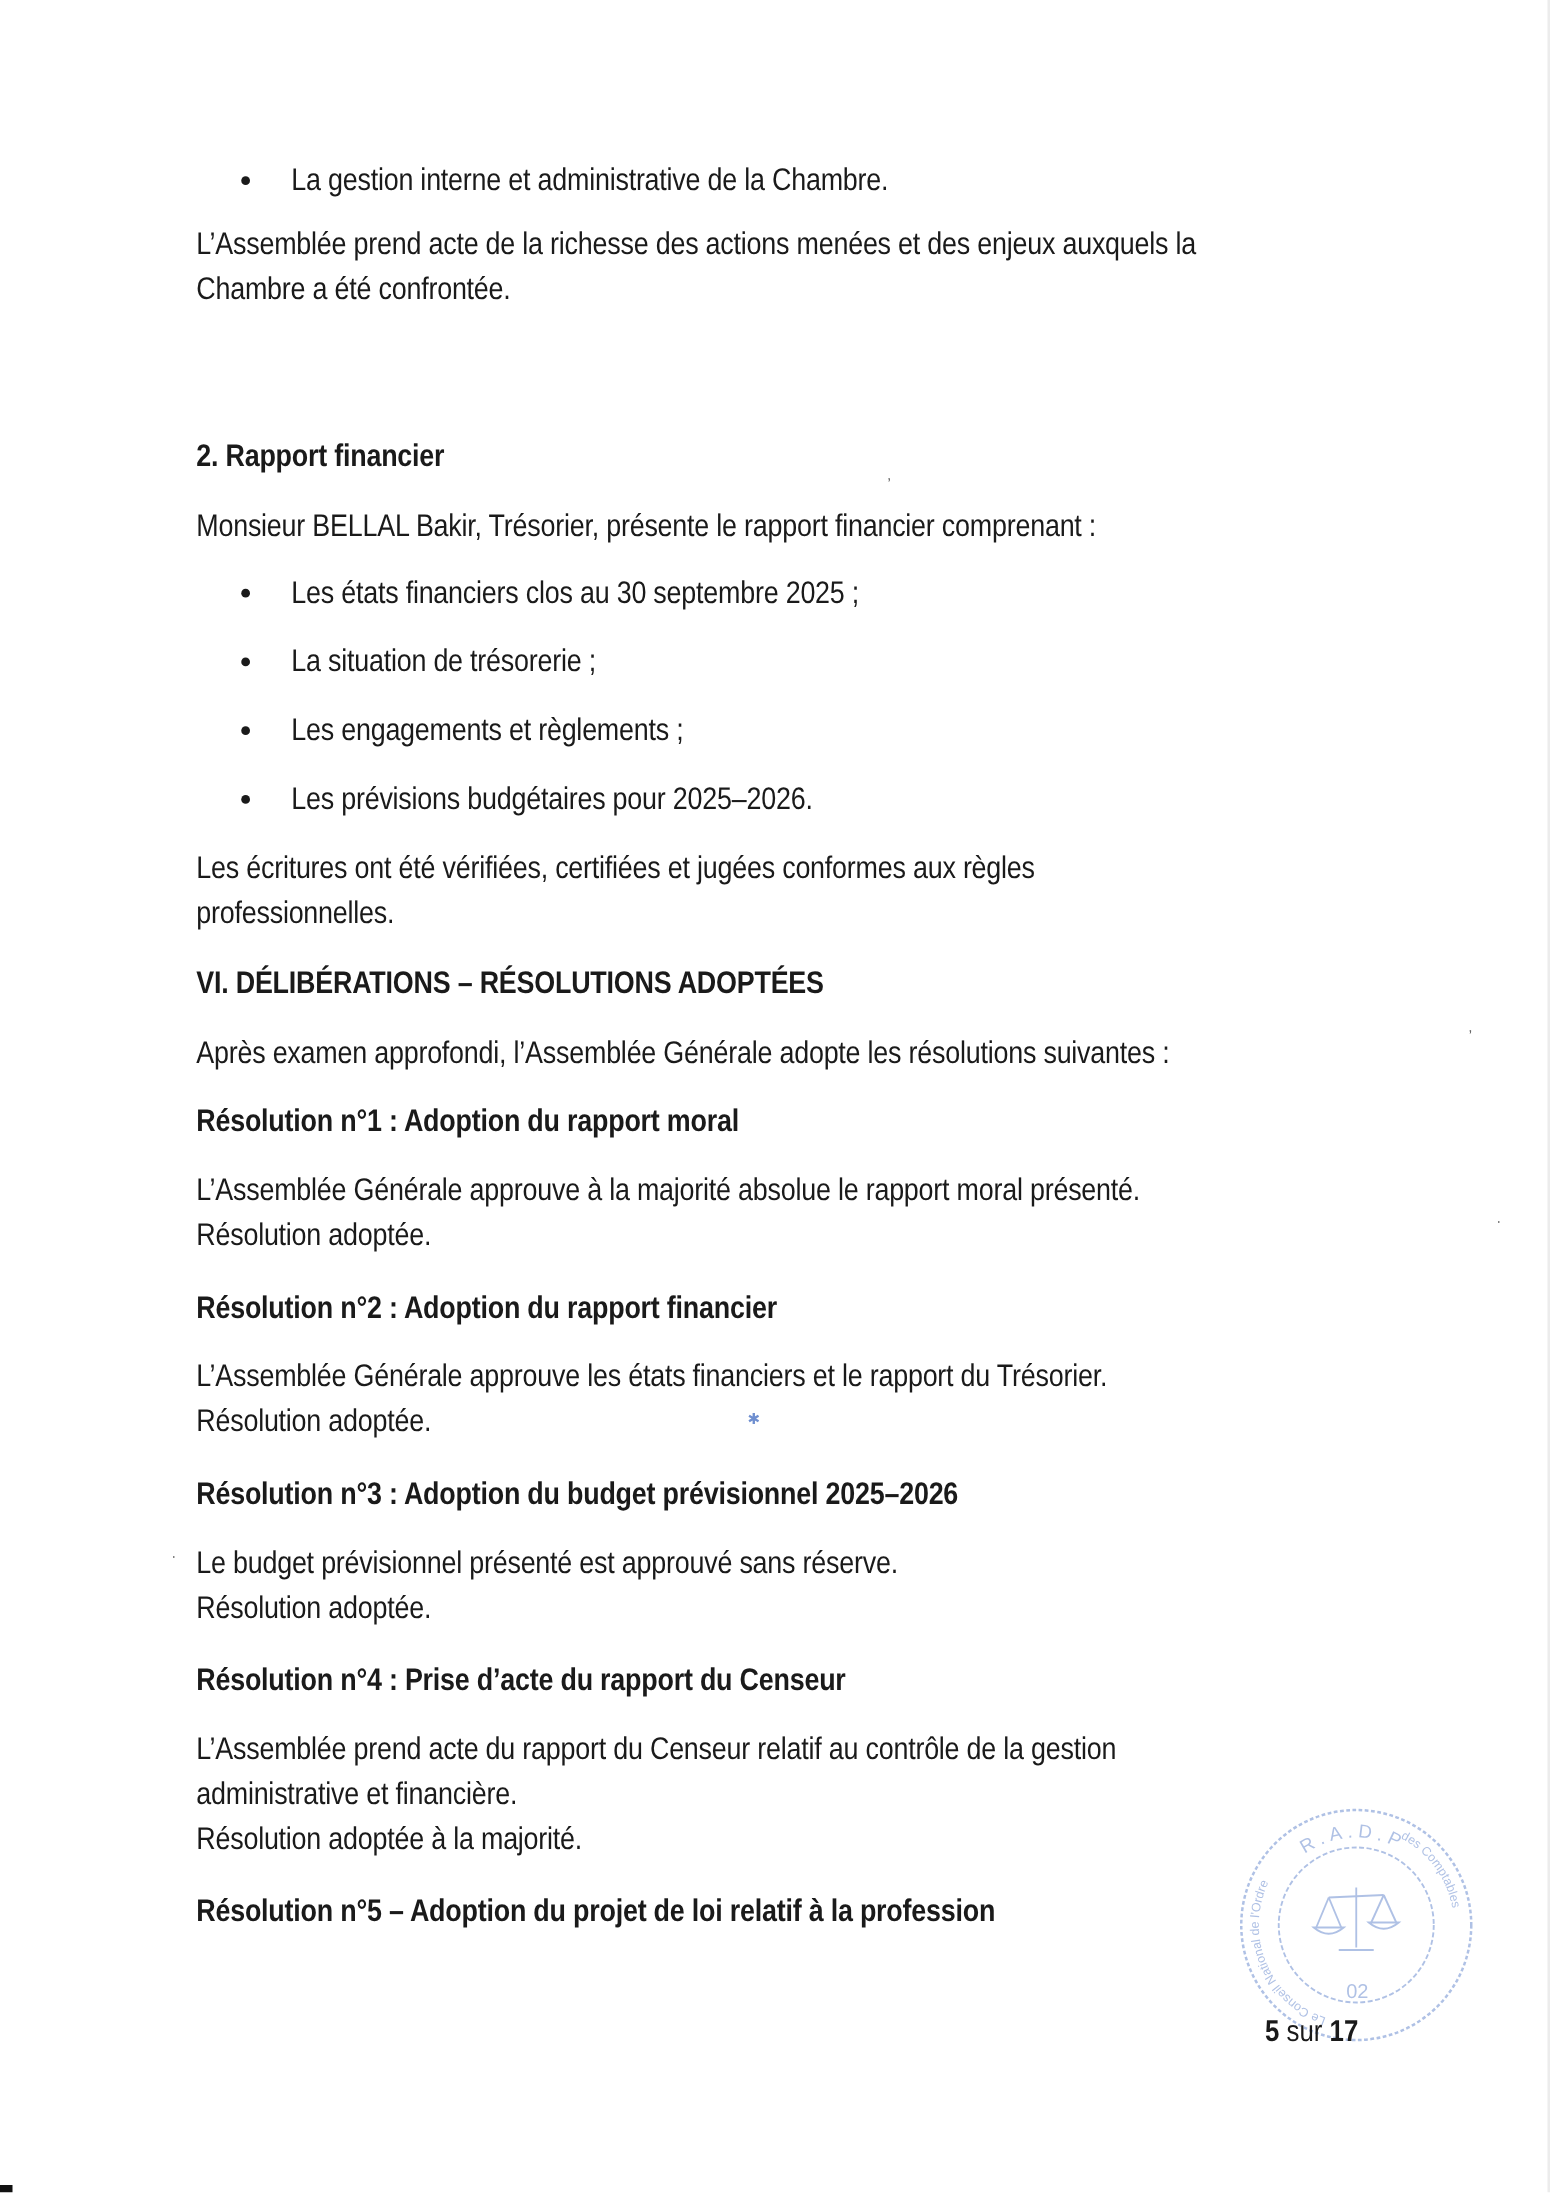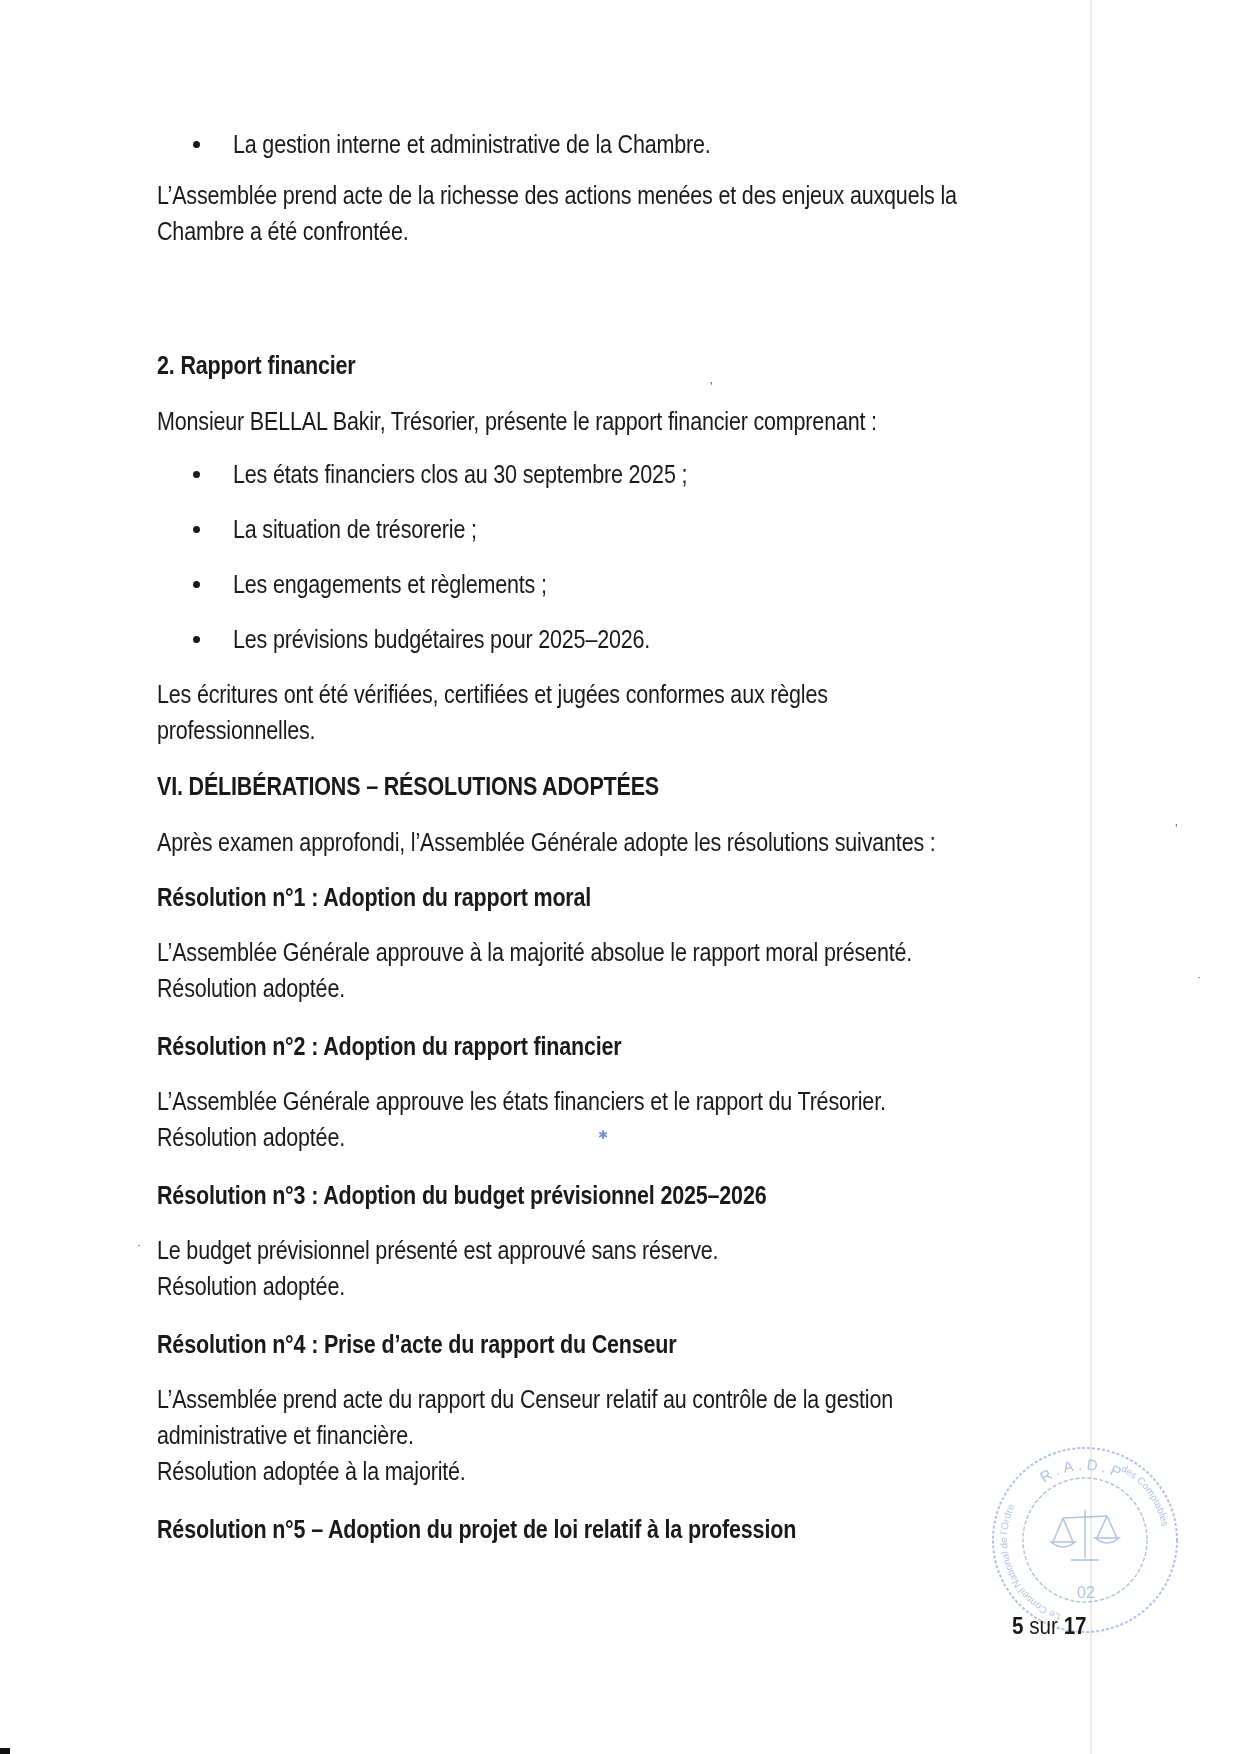--- a/index.html
+++ b/index.html
@@ -11,21 +11,21 @@
       width: 1240px;
       height: 1754px;
       position: relative;
       overflow: hidden;
       font-family: "Liberation Sans", sans-serif;
       color: #1a1a1a;
     }
     .page {
       position: absolute;
       left: 0; top: 0;
-      width: 1092px;
+      width: 1240px;
       height: 1754px;
     }
     .right-edge {
       position: absolute;
       right: 0; top: 0;
       width: 2px; height: 1754px;
       background: #ececec;
     }
     .line {
       position: absolute;

